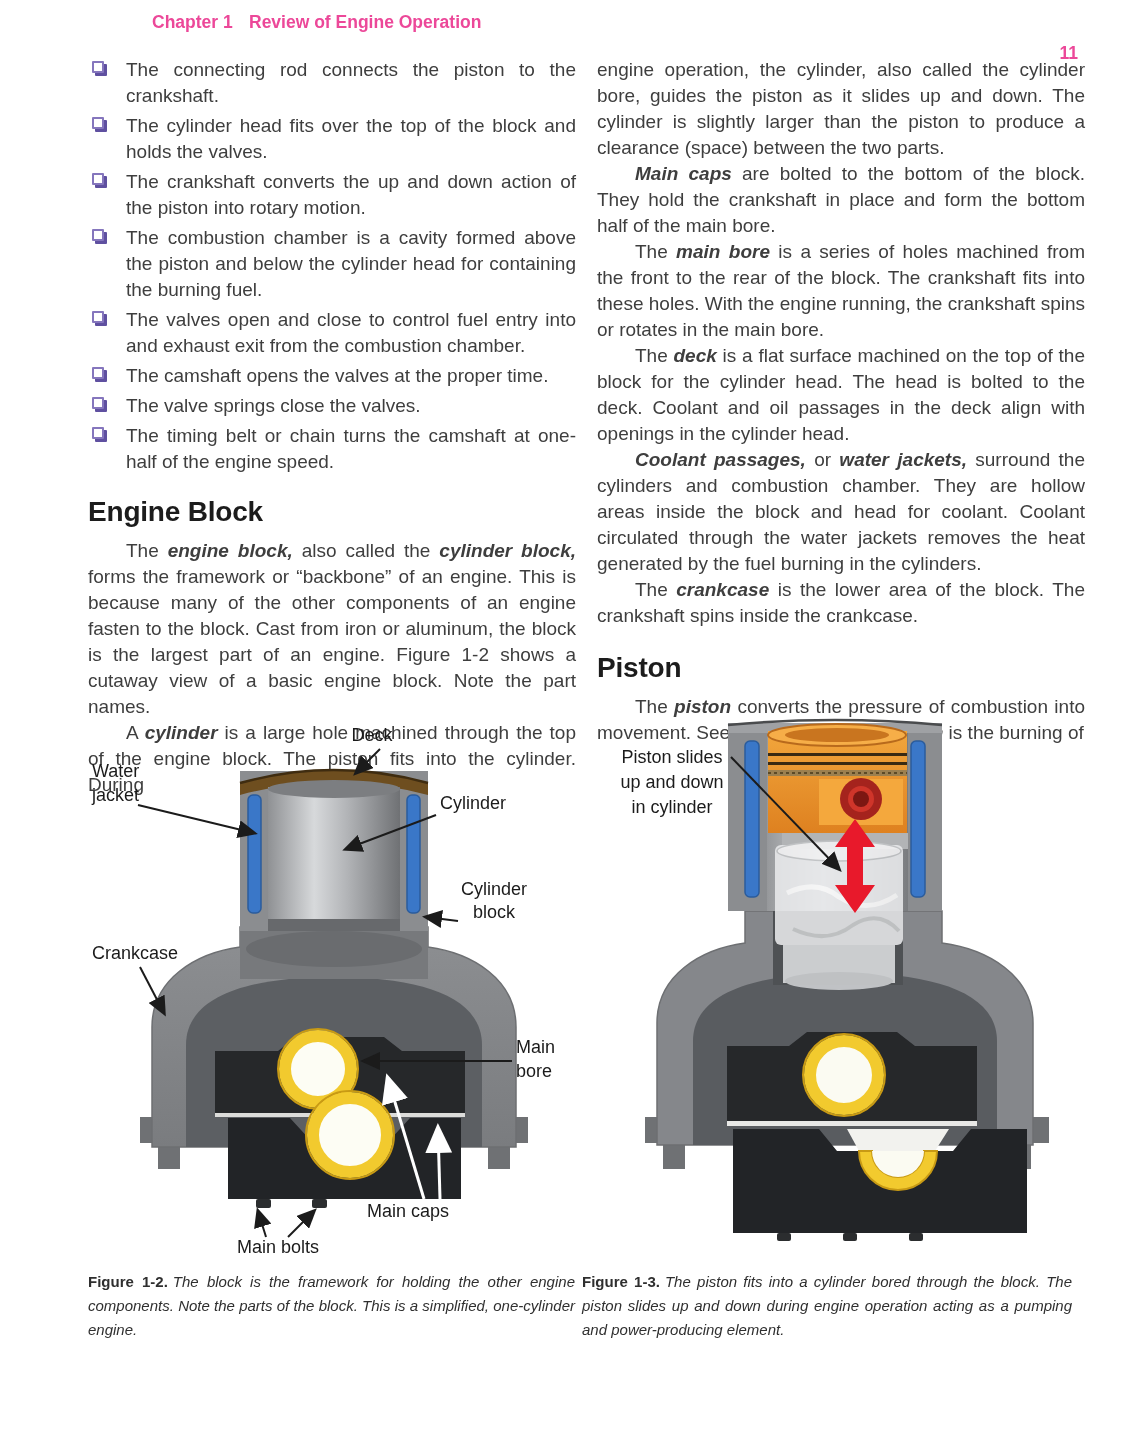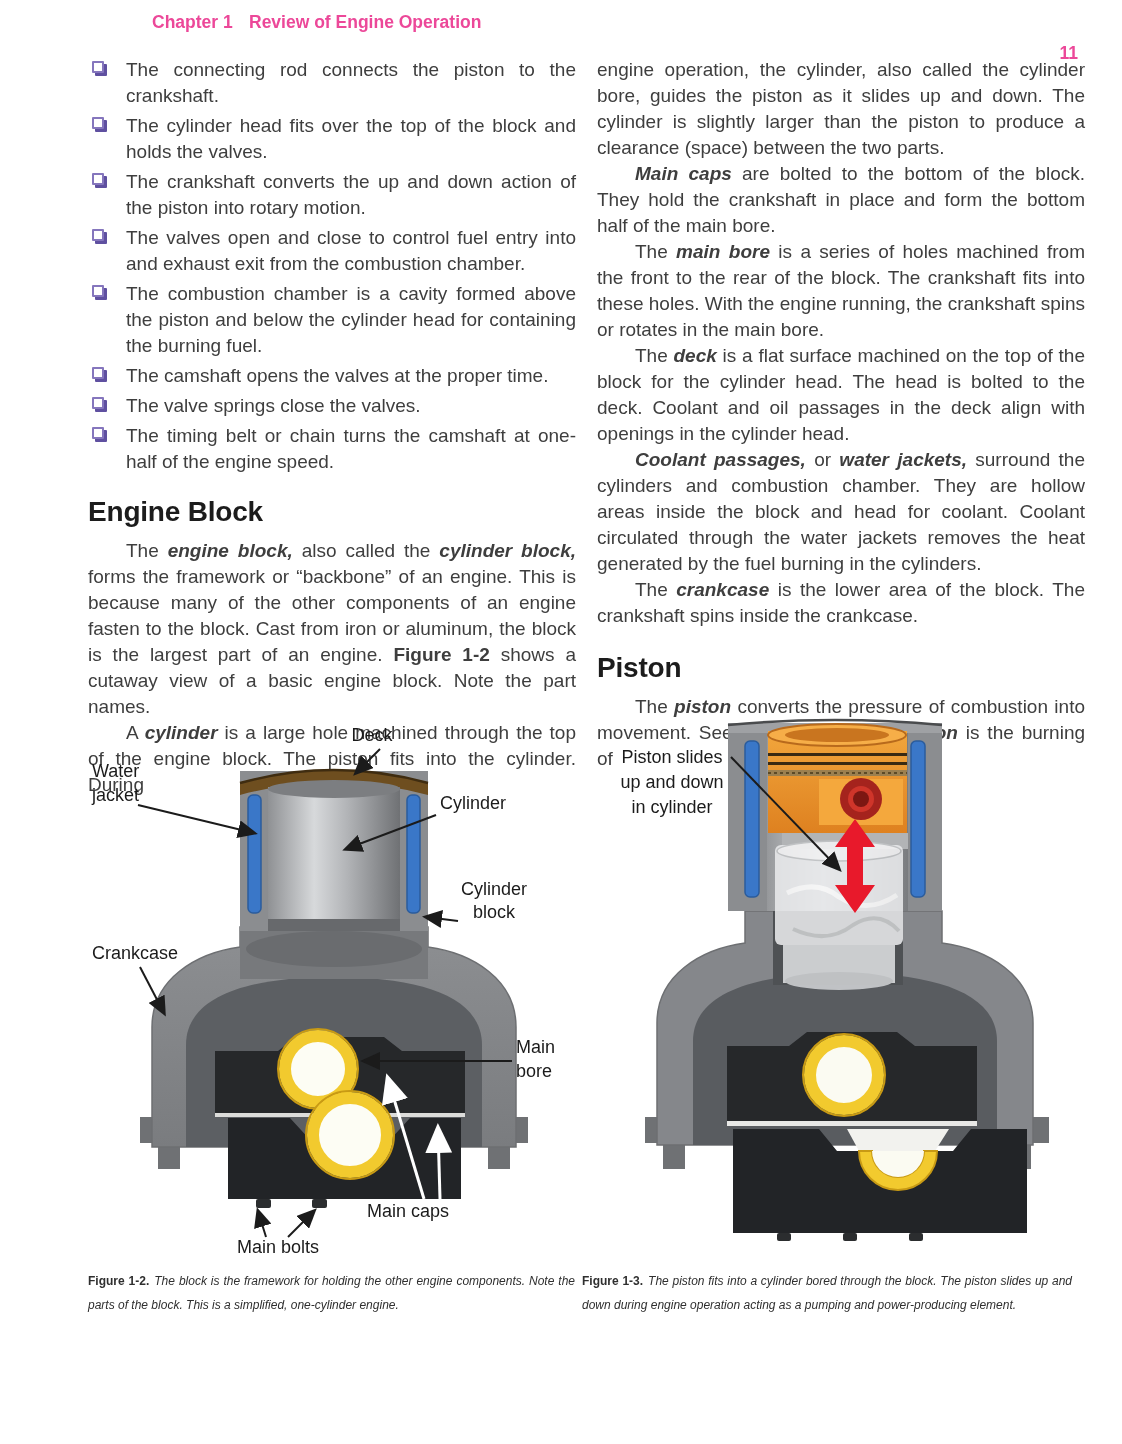--- a/index.html
+++ b/index.html
@@ -22,29 +22,29 @@
   ul.bullets li .sq {
     position:absolute; left:4px; top:4px; width:12px; height:12px;
     border:2.5px solid #8576bd; background:#ffffff; border-radius:1px;
     box-shadow:3px 3px 0 #5f50a0;
   }
   h2.sect { font-size:28px; font-weight:bold; color:#1c1c1c; text-align:left; letter-spacing:-0.2px; }
   .col-left h2.sect { margin-top:24px; margin-bottom:13px; }
   .col-right h2.sect { margin-top:26px; margin-bottom:13px; }
   p.body { margin:0; }
   p.body.ind { text-indent:38px; }
-  .r-b  { font-weight:bold; }
+  .r-b  { font-weight:normal; }
   .r-bi { font-weight:bold; font-style:italic; }
   
   .fig { position:absolute; }
   .fig2 { left:88px; top:697px; width:492px; height:563px; }
   .fig3 { left:597px; top:693px; width:500px; height:566px; }
   svg text { font-family:"Liberation Sans", sans-serif; font-size:18px; fill:#1b1b1b; }
   
-  .caption { position:absolute; top:1270px; font-size:12px; line-height:23.8px; text-align:justify; color:#2f2f2f; }
+  .caption { position:absolute; top:1270px; font-size:15px; line-height:23.8px; text-align:justify; color:#2f2f2f; }
   .cap2 { left:88px;  width:487px; }
   .cap3 { left:582px; width:490px; }
   .cap-lead { font-weight:bold; font-style:normal; padding-right:5px; }
   .cap-text { font-style:italic; }
 </style>
 </head>
 <body>
 
 <div class="page">
 
@@ -52,22 +52,22 @@
     <span class="chapter">Chapter 1</span>
     <span class="title">Review of Engine Operation</span>
     <span class="pagenum">11</span>
   </div>
 
   <div class="col col-left">
     <ul class="bullets">
       <li><span class="sq"></span><span>The connecting rod connects the piston to the crankshaft.</span></li>
       <li><span class="sq"></span><span>The cylinder head fits over the top of the block and holds the valves.</span></li>
       <li><span class="sq"></span><span>The crankshaft converts the up and down action of the piston into rotary motion.</span></li>
+      <li><span class="sq"></span><span>The combustion chamber is a cavity formed above the piston and below the cylinder head for containing the burning fuel.</span></li>
       <li><span class="sq"></span><span>The valves open and close to control fuel entry into and exhaust exit from the combustion chamber.</span></li>
-      <li><span class="sq"></span><span>The combustion chamber is a cavity formed above the piston and below the cylinder head for containing the burning fuel.</span></li>
       <li><span class="sq"></span><span>The camshaft opens the valves at the proper time.</span></li>
       <li><span class="sq"></span><span>The valve springs close the valves.</span></li>
       <li><span class="sq"></span><span>The timing belt or chain turns the camshaft at one-half of the engine speed.</span></li>
     </ul>
     <h2 class="sect">Engine Block</h2>
     <p class="body ind"><span>The </span><span class="r-bi">engine block,</span><span> also called the </span><span class="r-bi">cylinder block,</span><span> forms the framework or “backbone” of an engine. This is because many of the other components of an engine fasten to the block. Cast from iron or aluminum, the block is the largest part of an engine. </span><span class="r-b">Figure 1-2</span><span> shows a cutaway view of a basic engine block. Note the part names.</span></p>
     <p class="body ind"><span>A </span><span class="r-bi">cylinder</span><span> is a large hole machined through the top of the engine block. The piston fits into the cylinder. During</span></p>
   </div>
 
   <div class="col col-right">

